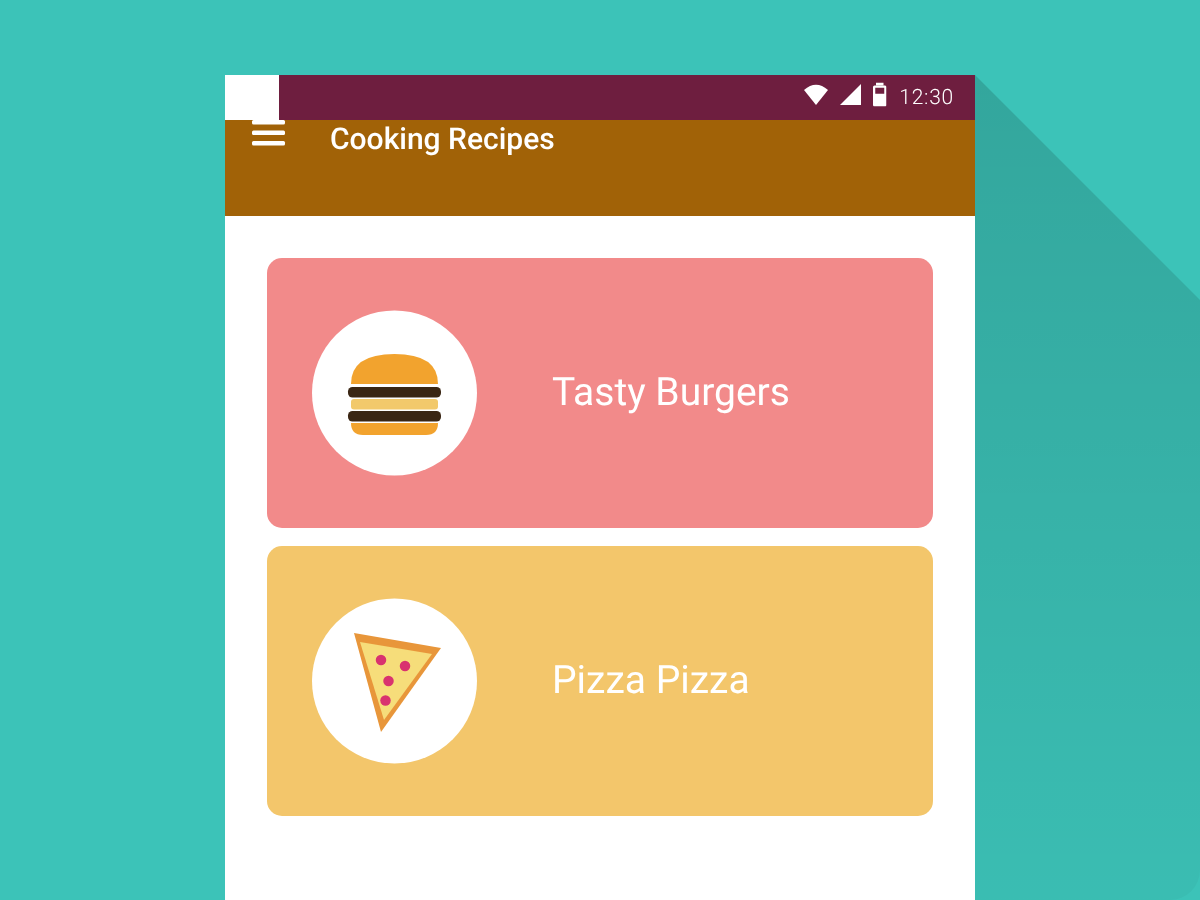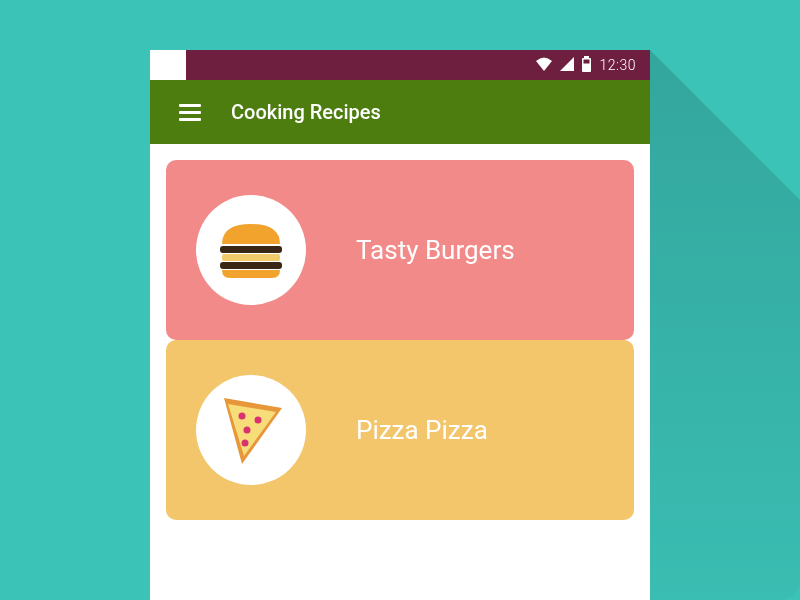--- a/index.html
+++ b/index.html
@@ -40,47 +40,48 @@
       align-items: center;
       justify-content: flex-end;
       padding: 0 14px;
       gap: 8px;
       color: #fff;
       font-size: 14px;
       margin-left: 36px;
     }
     .app-bar {
       height: 64px;
-      background: #4d7c0f;
+      background: #a16207;
       display: flex;
-      align-items: center;
-      padding: 0 29px;
+      align-items: flex-start;
+      padding: 0 18px;
       gap: 30px;
     }
     .hamburger {
       display: flex;
       flex-direction: column;
       gap: 4px;
       cursor: pointer;
     }
     .hamburger span {
       width: 22px;
       height: 3px;
       background: #fff;
       border-radius: 1px;
     }
     .app-title {
       color: #fff;
       font-size: 20px;
       font-weight: 500;
     }
     .content {
-      padding: 16px;
+      padding: 28px;
       display: flex;
       flex-direction: column;
+      gap: 12px;
     }
     .card {
       border-radius: 10px;
       height: 180px;
       display: flex;
       align-items: center;
       padding: 0 40px 0 30px;
       gap: 50px;
       cursor: pointer;
     }

